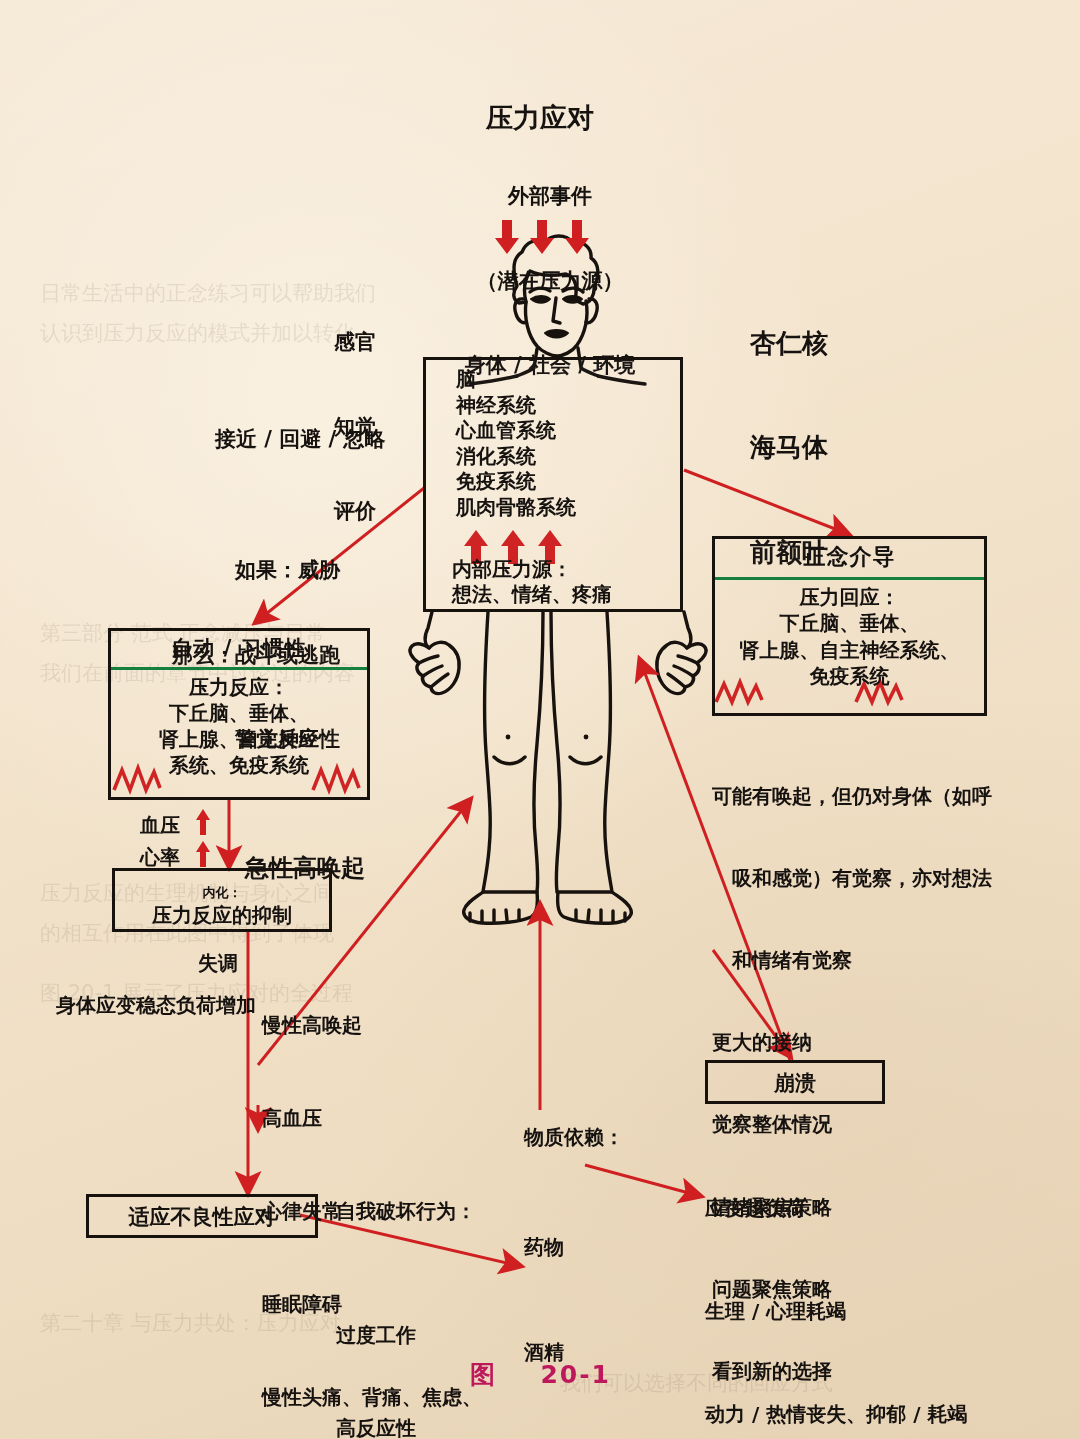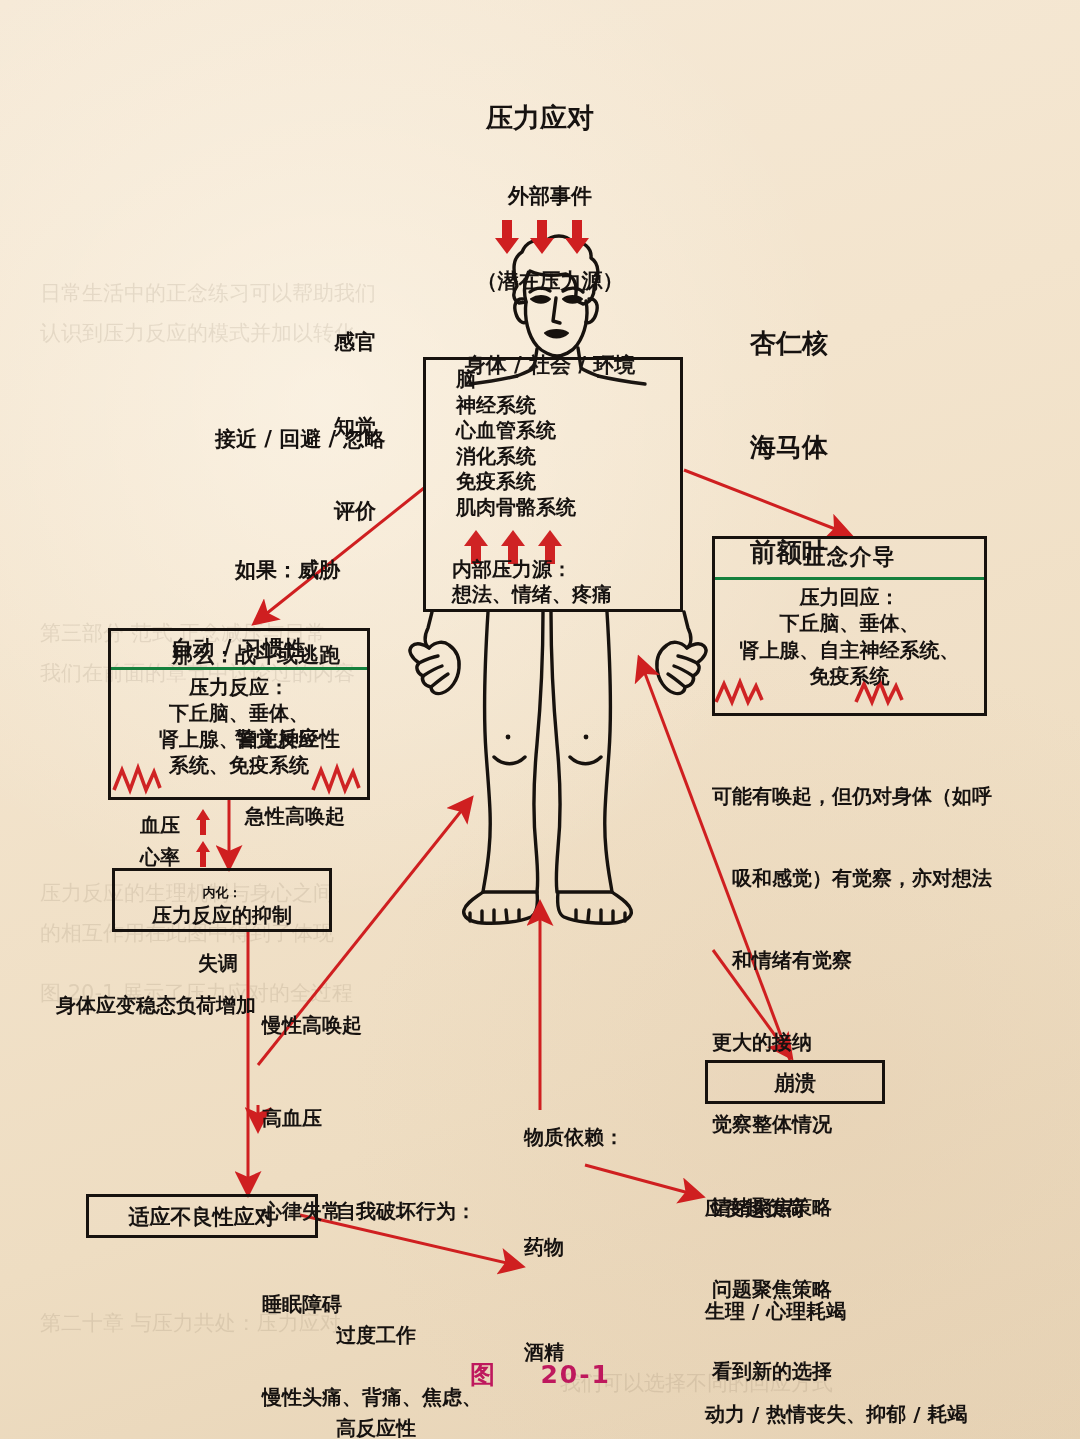--- a/index.html
+++ b/index.html
@@ -260,21 +260,21 @@
   <div>觉察整体情况</div>
   <div>情绪聚焦策略</div>
   <div>问题聚焦策略</div>
   <div>看到新的选择</div>
   
   
 </div>
 
 <div class="txt bold" style="left:140px;top:812px;font-size:20px;">血压</div>
 <div class="txt bold" style="left:140px;top:844px;font-size:20px;">心率</div>
-<div class="txt bold" style="left:245px;top:803px;font-size:20px;text-align:right;">急性高唤起</div>
+<div class="txt bold" style="left:245px;top:852px;font-size:24px;text-align:right;">急性高唤起</div>
 
 <div class="box" style="left:112px;top:868px;width:220px;height:64px;">
   <div class="bold ctr" style="font-size:13px;padding-top:13px;">内化：</div>
   <div class="bold ctr" style="font-size:20px;">压力反应的抑制</div>
 </div>
 
 <div class="txt bold rt" style="left:118px;top:950px;width:120px;font-size:20px;">失调</div>
 <div class="txt bold" style="left:56px;top:992px;font-size:20px;">身体应变稳态负荷增加</div>
 
 <div class="txt bold" style="left:262px;top:948px;width:270px;font-size:20px;line-height:1.55;">

